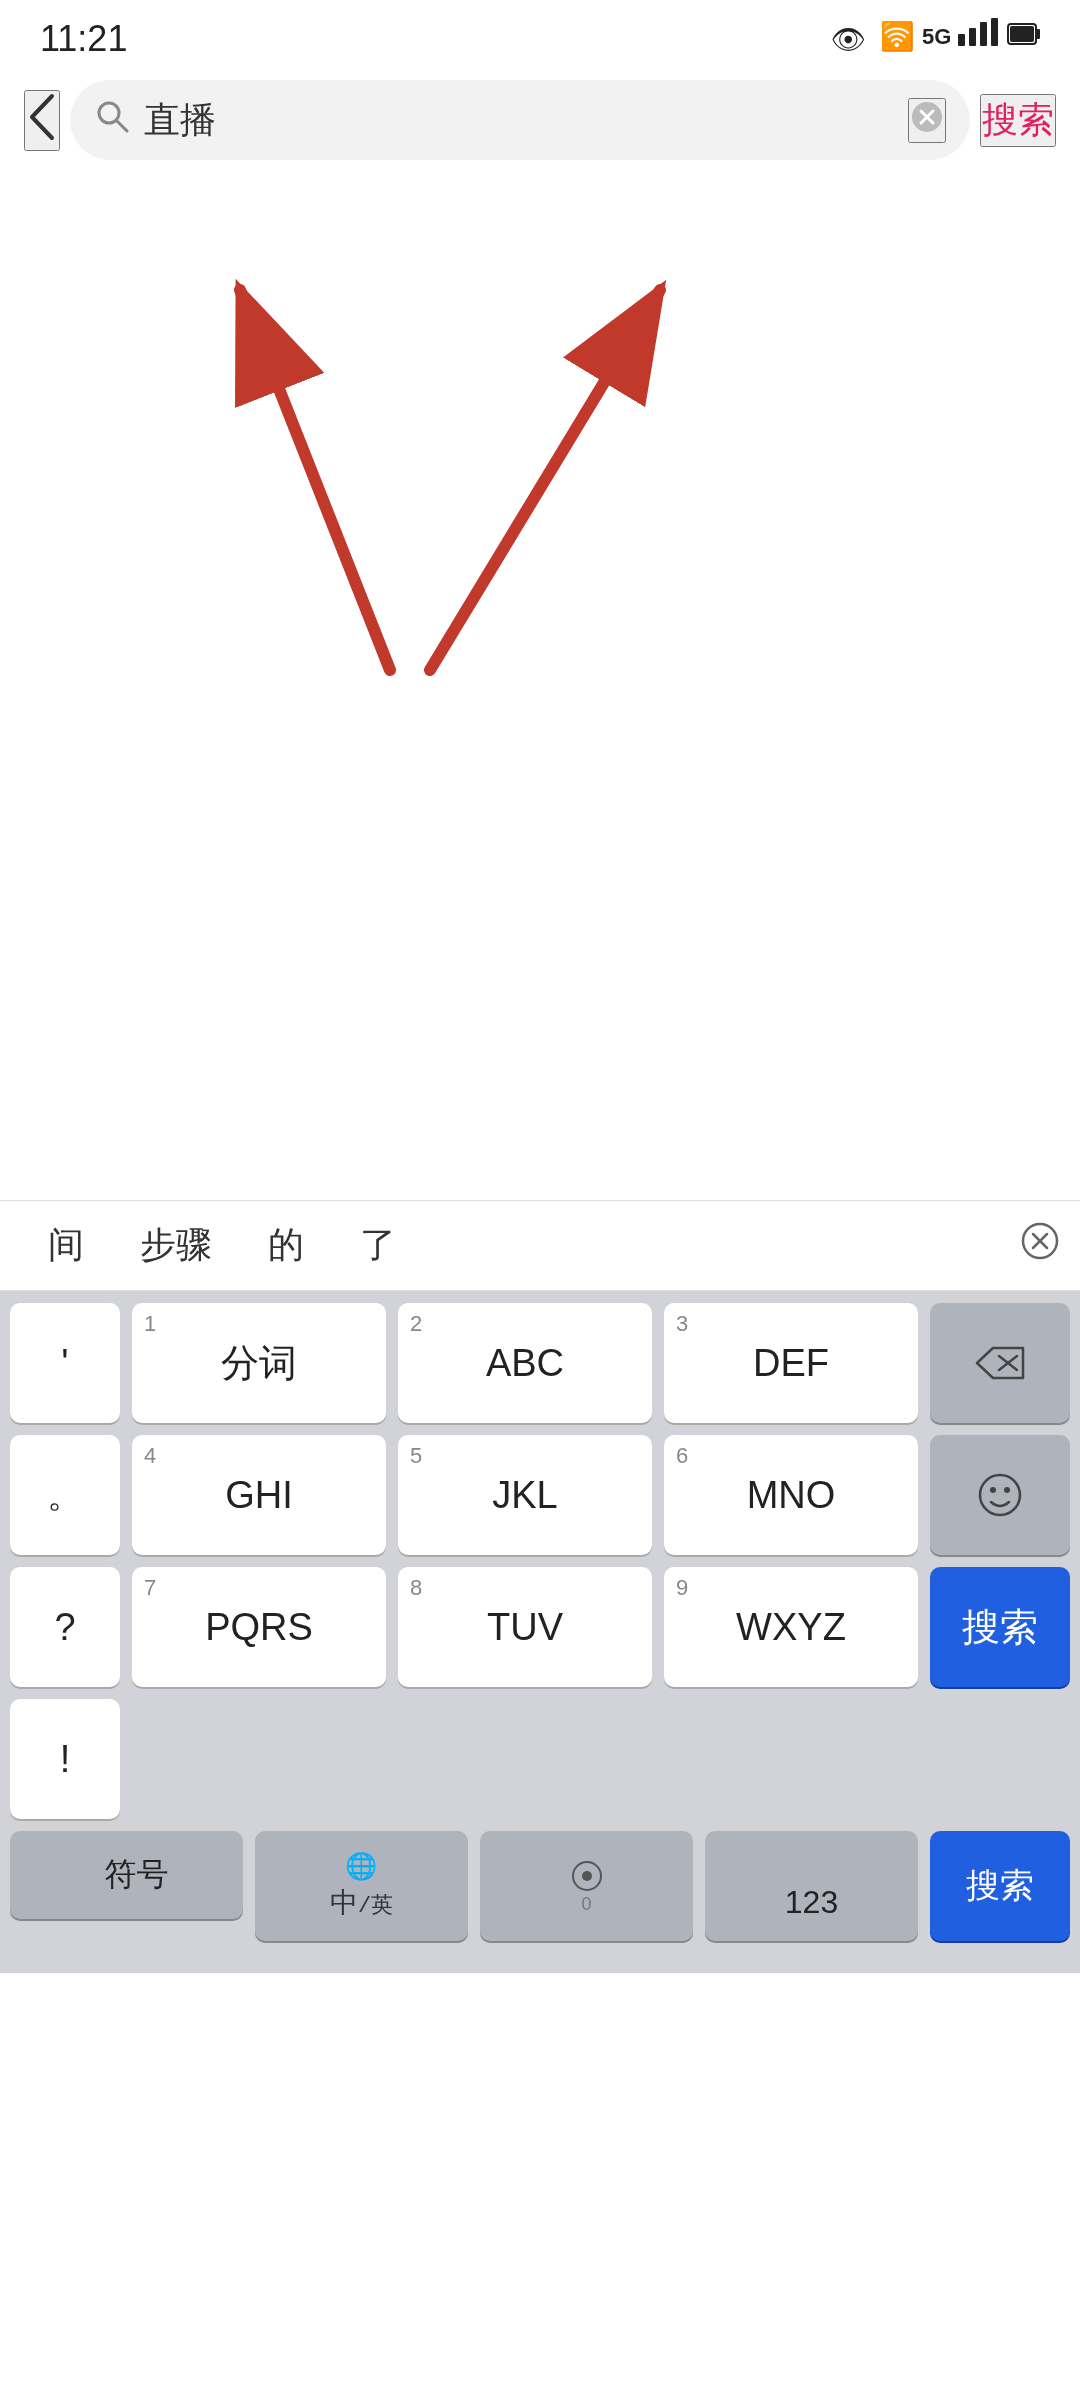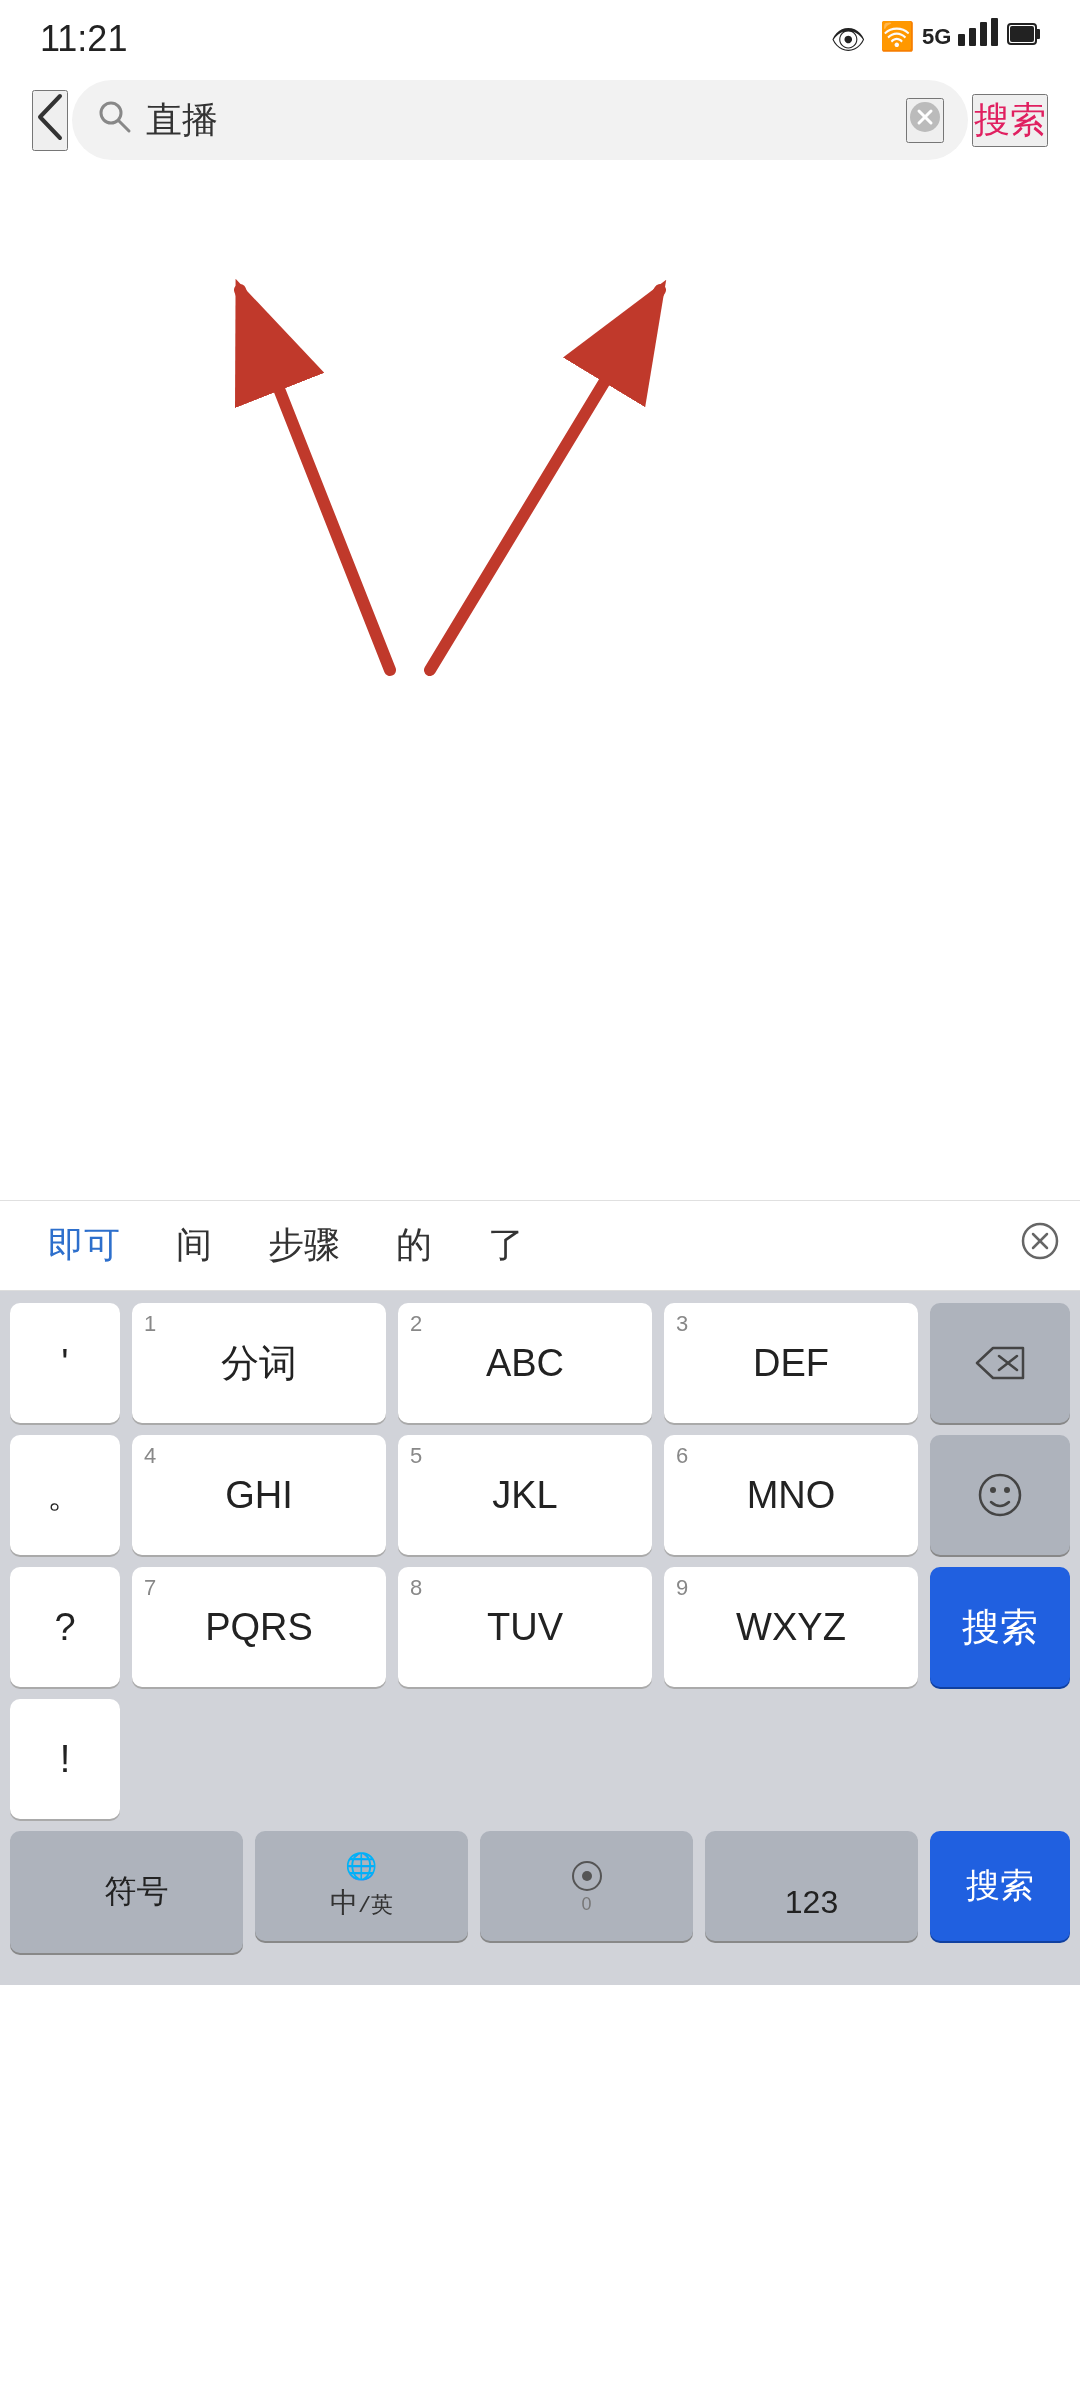--- a/index.html
+++ b/index.html
@@ -32,22 +32,22 @@
     }
     .status-icon-item {
       font-size: 28px;
       color: #222;
     }
 
     
     .search-row {
       display: flex;
       align-items: center;
-      padding: 10px 32px 20px;
-      gap: 4px;
+      padding: 10px 24px 20px;
+      gap: 10px;
     }
     .back-btn {
       font-size: 44px;
       color: #333;
       line-height: 1;
       cursor: pointer;
     }
     .search-box {
       flex: 1;
       display: flex;
@@ -246,21 +246,20 @@
 
     <line x1="390" y1="490" x2="240" y2="110" stroke="#c0392b" stroke-width="12" stroke-linecap="round" marker-end="url(#arrowhead)"></line>
 
     <line x1="430" y1="490" x2="660" y2="110" stroke="#c0392b" stroke-width="12" stroke-linecap="round" marker-end="url(#arrowhead)"></line>
   </svg>
 </div>
 
 <div class="divider"></div>
 
 <div class="ime-suggestions">
-  <span class="ime-suggestion-item active">即可</span>
   <span class="ime-suggestion-item">间</span>
   <span class="ime-suggestion-item">步骤</span>
   <span class="ime-suggestion-item">的</span>
   <span class="ime-suggestion-item">了</span>
   <span class="ime-suggestion-delete">
     <svg width="40" height="40" viewBox="0 0 40 40">
       <circle cx="20" cy="20" r="17" stroke="#666" stroke-width="2.5" fill="none"></circle>
       <line x1="13" y1="13" x2="27" y2="27" stroke="#666" stroke-width="2.5" stroke-linecap="round"></line>
       <line x1="27" y1="13" x2="13" y2="27" stroke="#666" stroke-width="2.5" stroke-linecap="round"></line>
     </svg>
@@ -352,21 +351,21 @@
       </div>
 
       <div class="key key-blue" style="width:140px; flex:none; height:120px;">
         <span class="key-label" style="color:#fff; font-size:38px;">搜索</span>
       </div>
     </div>
   </div>
 </div>
 
 <div style="display:flex; gap:12px; padding:12px 10px 32px;">
-  <div class="key key-gray" style="flex:1; height:122px;padding-left:20px;">
+  <div class="key key-gray" style="flex:1; height:88px;padding-left:20px;">
     <span class="key-label" style="font-size:32px;">符号</span>
   </div>
   <div class="key key-gray" style="flex:1; height:110px; gap:2px;">
     <span style="font-size:26px;">🌐</span>
     <span style="font-size:28px; color:#333;font-family:Liberation Mono, monospace;">中<span style="font-size:22px;">/英</span></span>
   </div>
   <div class="key key-gray" style="flex:1; height:110px;">
     <svg width="36" height="36" viewBox="0 0 36 36">
       <circle cx="18" cy="18" r="14" stroke="#555" stroke-width="2" fill="none"></circle>
       <circle cx="18" cy="18" r="5" fill="#555"></circle>

